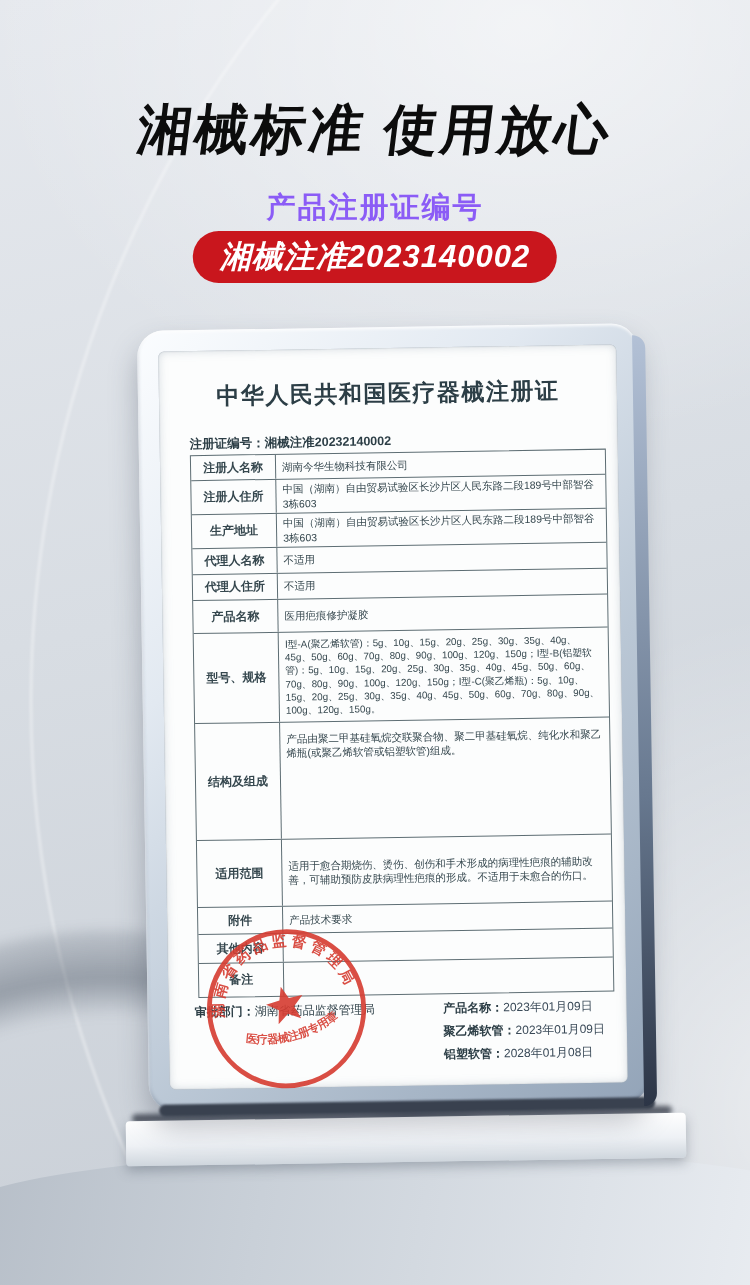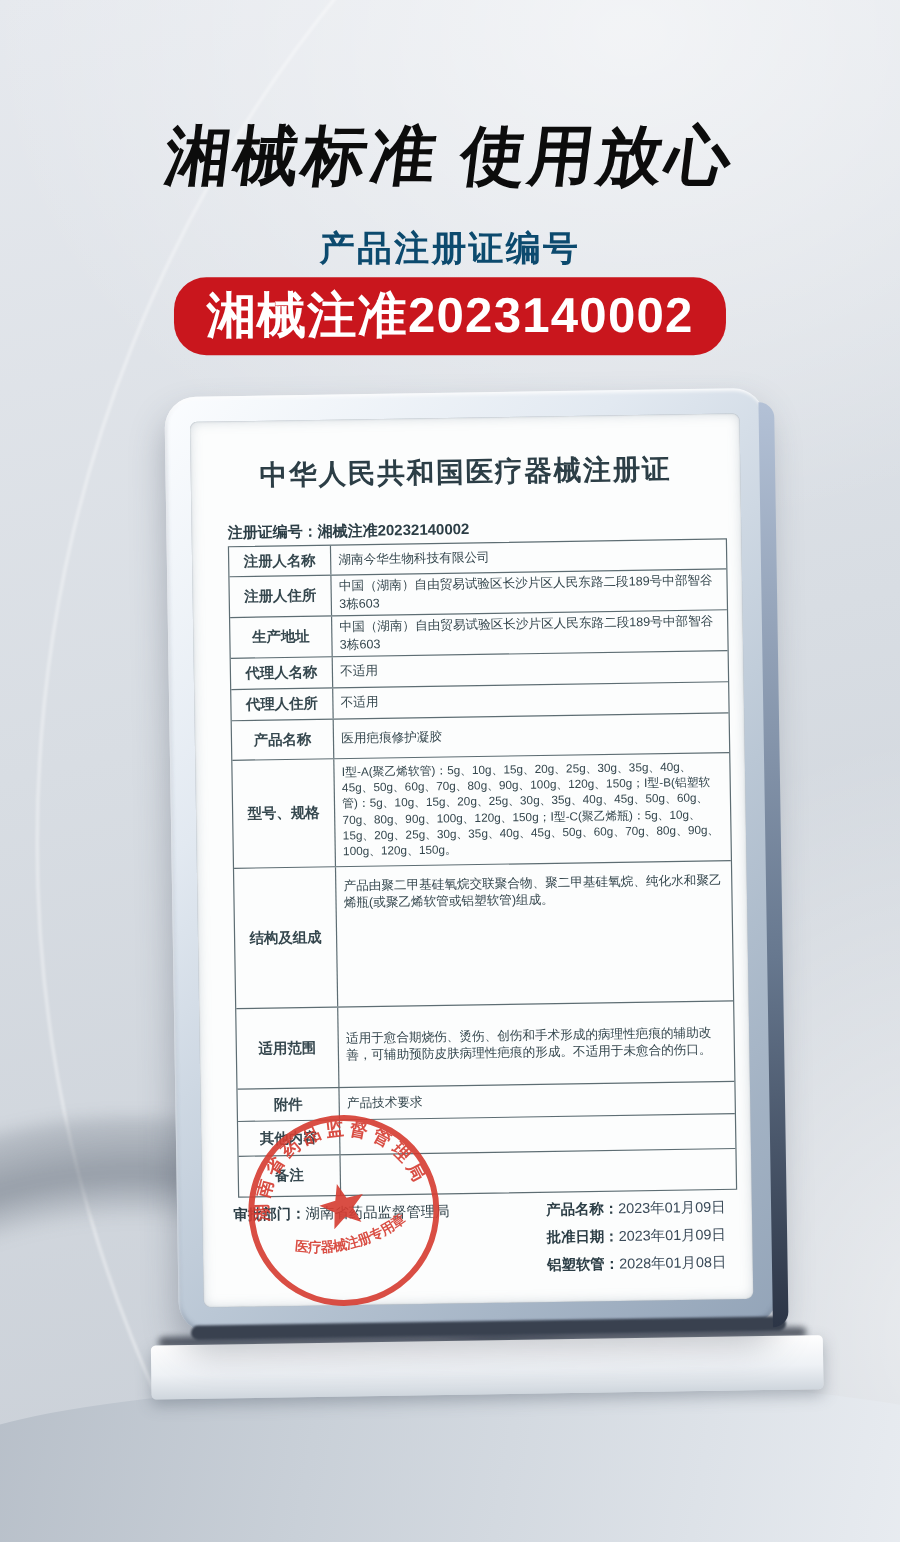--- a/index.html
+++ b/index.html
@@ -13,24 +13,24 @@
   }
   .arc-tl{position:absolute;left:30px;top:-420px;width:2240px;height:2240px;border-radius:50%;
     border:2px solid rgba(255,255,255,.55);filter:blur(1.5px);z-index:0;}
   .dark-arc{position:absolute;left:-340px;top:930px;width:900px;height:900px;border-radius:50%;
     background:radial-gradient(circle, transparent 57%, rgba(78,88,102,.45) 63%, rgba(78,88,102,.18) 70%, transparent 78%);
     filter:blur(6px);z-index:1;}
   
   .hero-title{position:absolute;top:94px;left:0;width:100%;text-align:center;
     font-size:54px;font-weight:900;color:#0c0c0c;letter-spacing:3px;transform:skewX(-7deg);z-index:5;}
   .hero-sub{position:absolute;top:188px;left:0;width:100%;text-align:center;
-    font-size:29px;font-weight:bold;color:#0c4a6e;letter-spacing:2px;z-index:5;}
+    font-size:29px;font-weight:bold;color:#8b5cf6;letter-spacing:2px;z-index:5;}
   .hero-badge{position:absolute;top:231px;left:50%;transform:translateX(-50%);
-    background:#c9161d;color:#ffffff;font-size:41px;font-weight:bold;
-    padding:5px 27px;border-radius:27px;letter-spacing:1px;white-space:nowrap;z-index:5;}
+    background:#c9161d;color:#ffffff;font-size:31px;font-weight:bold;
+    padding:5px 27px;border-radius:27px;letter-spacing:1px;white-space:nowrap;z-index:5;font-style:italic;}
   
   .cyl{position:absolute;left:-60px;top:1152px;width:900px;height:230px;z-index:1;
     background:linear-gradient(100deg,#b4bcc6 0%,#c9d0d8 35%,#dde2e8 70%,#eef1f5 100%);
     border-radius:50% 40% 0 0 / 70px 55px 0 0;}
   .shelf-shadow{position:absolute;left:132px;top:1110px;width:540px;height:9px;background:#2e3440;
     border-radius:5px;filter:blur(2.5px);opacity:.75;transform:rotate(-0.9deg);z-index:2;}
   .shelf{position:absolute;left:126px;top:1117px;width:560px;height:45px;transform:rotate(-0.9deg);
     background:linear-gradient(180deg,#ffffff 0%,#eef1f5 55%,#cfd6dd 100%);
     border-radius:4px;box-shadow:0 5px 12px rgba(70,80,95,.35);z-index:2;}
   
@@ -145,21 +145,21 @@
 
     <div class="cert-footer-left">
       <span class="lbl">审批部门：</span><span>湖南省药品监督管理局</span>
     </div>
 
     <div class="cert-dates">
       <div class="dline">
         <span class="lbl">产品名称：</span><span class="val">2023年01月09日</span>
       </div>
       <div class="dline">
-        <span class="lbl">批准日期：</span><span class="val">2023年01月09日</span>
+        <span class="lbl">聚乙烯软管：</span><span class="val">2023年01月09日</span>
       </div>
       <div class="dline">
         <span class="lbl">铝塑软管：</span><span class="val">2028年01月08日</span>
       </div>
     </div>
 
     <svg class="stamp" viewBox="0 0 170 170">
       <circle cx="85" cy="85" r="78" fill="none" stroke="#d63c31" stroke-width="5"></circle>
       <path id="ringpath" d="M 21,85 A 64,64 0 0 1 149,85" fill="none"></path>
       <path id="bannerpath" d="M 34,106 Q 85,128 136,106" fill="none"></path>

